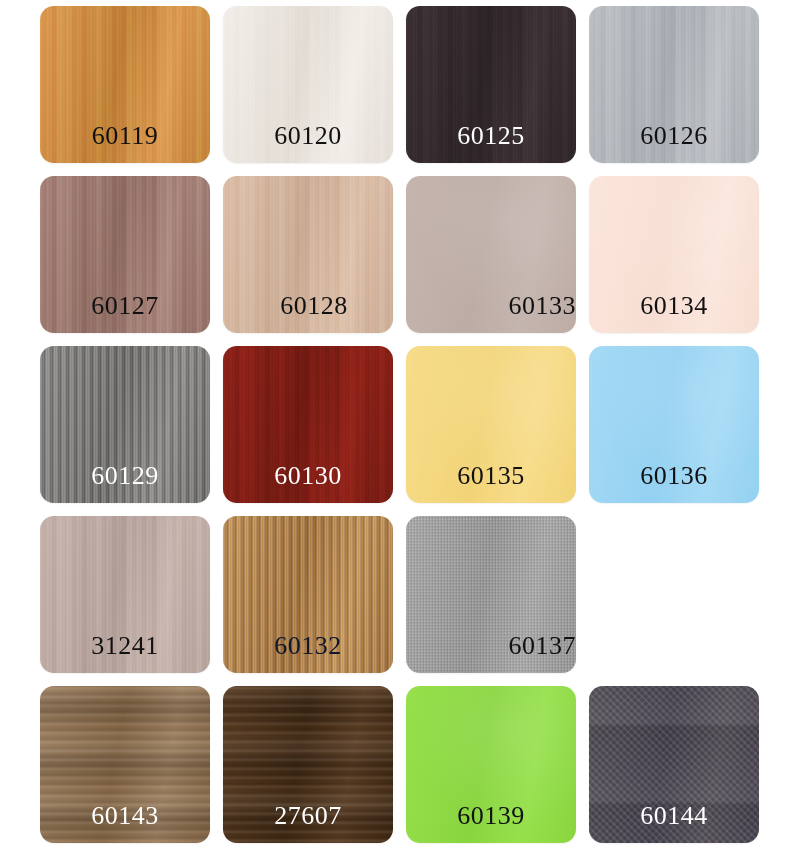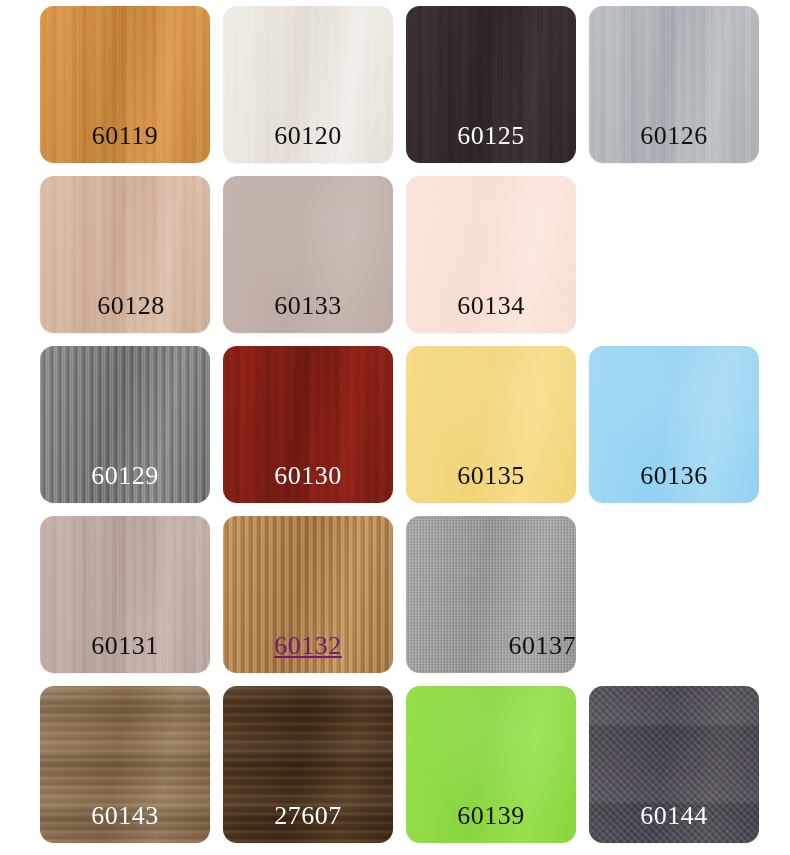--- a/index.html
+++ b/index.html
@@ -185,26 +185,30 @@
       <div class="swatch-label label-light" style="color: rgb(255, 255, 255);">60125</div>
     </div>
     <div class="swatch">
       <div class="swatch-surface tex-vgrain" style="background: linear-gradient(100deg, rgb(188, 192, 196) 0%, rgb(168, 173, 179) 45%, rgb(188, 192, 196) 72%, rgb(168, 173, 179) 100%);"></div>
       <div class="swatch-label label-dark" style="color: rgb(17, 17, 17);">60126</div>
     </div>
   </div>
 
   <div class="grid-row">
     <div class="swatch">
+      <div class="swatch-surface tex-vgrain" style="background: linear-gradient(100deg, rgb(168, 132, 123) 0%, rgb(143, 108, 99) 45%, rgb(168, 132, 123) 72%, rgb(143, 108, 99) 100%);"></div>
+      <div class="swatch-label label-dark" style="color: rgb(17, 17, 17);">60127</div>
+    </div>
+    <div class="swatch">
       <div class="swatch-surface tex-vgrain" style="background: linear-gradient(100deg, rgb(221, 191, 169) 0%, rgb(203, 171, 147) 45%, rgb(221, 191, 169) 72%, rgb(203, 171, 147) 100%);"></div>
       <div class="swatch-label label-dark" style="color: rgb(17, 17, 17); padding-left: 12px;">60128</div>
     </div>
     <div class="swatch">
       <div class="swatch-surface tex-plain" style="background: linear-gradient(100deg, rgb(196, 181, 174) 0%, rgb(188, 172, 165) 45%, rgb(196, 181, 174) 72%, rgb(188, 172, 165) 100%);"></div>
-      <div class="swatch-label label-dark" style="color: rgb(17, 17, 17);">60133</div>
+      <div class="swatch-label label-dark" style="color: rgb(17, 17, 17); text-align: right;">60133</div>
     </div>
     <div class="swatch">
       <div class="swatch-surface tex-plain" style="background: linear-gradient(100deg, rgb(251, 230, 220) 0%, rgb(247, 222, 210) 45%, rgb(251, 230, 220) 72%, rgb(247, 222, 210) 100%);"></div>
       <div class="swatch-label label-dark" style="color: rgb(17, 17, 17);">60134</div>
     </div>
   </div>
 
   <div class="grid-row">
     <div class="swatch">
       <div class="swatch-surface tex-vgrain-strong" style="background: linear-gradient(100deg, rgb(139, 138, 136) 0%, rgb(111, 110, 108) 45%, rgb(139, 138, 136) 72%, rgb(111, 110, 108) 100%);"></div>
@@ -220,25 +224,25 @@
     </div>
     <div class="swatch">
       <div class="swatch-surface tex-plain" style="background: linear-gradient(100deg, rgb(165, 218, 245) 0%, rgb(148, 209, 242) 45%, rgb(165, 218, 245) 72%, rgb(148, 209, 242) 100%);"></div>
       <div class="swatch-label label-dark" style="color: rgb(17, 17, 17);">60136</div>
     </div>
   </div>
 
   <div class="grid-row">
     <div class="swatch">
       <div class="swatch-surface tex-vgrain" style="background: linear-gradient(100deg, rgb(198, 179, 172) 0%, rgb(180, 160, 154) 45%, rgb(198, 179, 172) 72%, rgb(180, 160, 154) 100%);"></div>
-      <div class="swatch-label label-dark" style="color: rgb(17, 17, 17);">60131</div>
+      <div class="swatch-label label-dark" style="color: rgb(17, 17, 17);">31241</div>
     </div>
     <div class="swatch">
       <div class="swatch-surface tex-vgrain-strong" style="background: linear-gradient(100deg, rgb(199, 147, 84) 0%, rgb(169, 118, 59) 45%, rgb(199, 147, 84) 72%, rgb(169, 118, 59) 100%);"></div>
-      <div class="swatch-label label-dark" style="color: #701a75; text-decoration: underline;">60132</div>
+      <div class="swatch-label label-dark" style="color: #0f172a;">60132</div>
     </div>
     <div class="swatch">
       <div class="swatch-surface tex-linen" style="background: linear-gradient(100deg, rgb(169, 169, 169) 0%, rgb(148, 148, 148) 45%, rgb(169, 169, 169) 72%, rgb(148, 148, 148) 100%);"></div>
       <div class="swatch-label label-dark" style="color: rgb(17, 17, 17); text-align: right;">60137</div>
     </div>
   </div>
 
   <div class="grid-row">
     <div class="swatch">
       <div class="swatch-surface tex-hgrain" style="background: linear-gradient(100deg, rgb(157, 127, 95) 0%, rgb(134, 103, 70) 45%, rgb(157, 127, 95) 72%, rgb(134, 103, 70) 100%);"></div>

